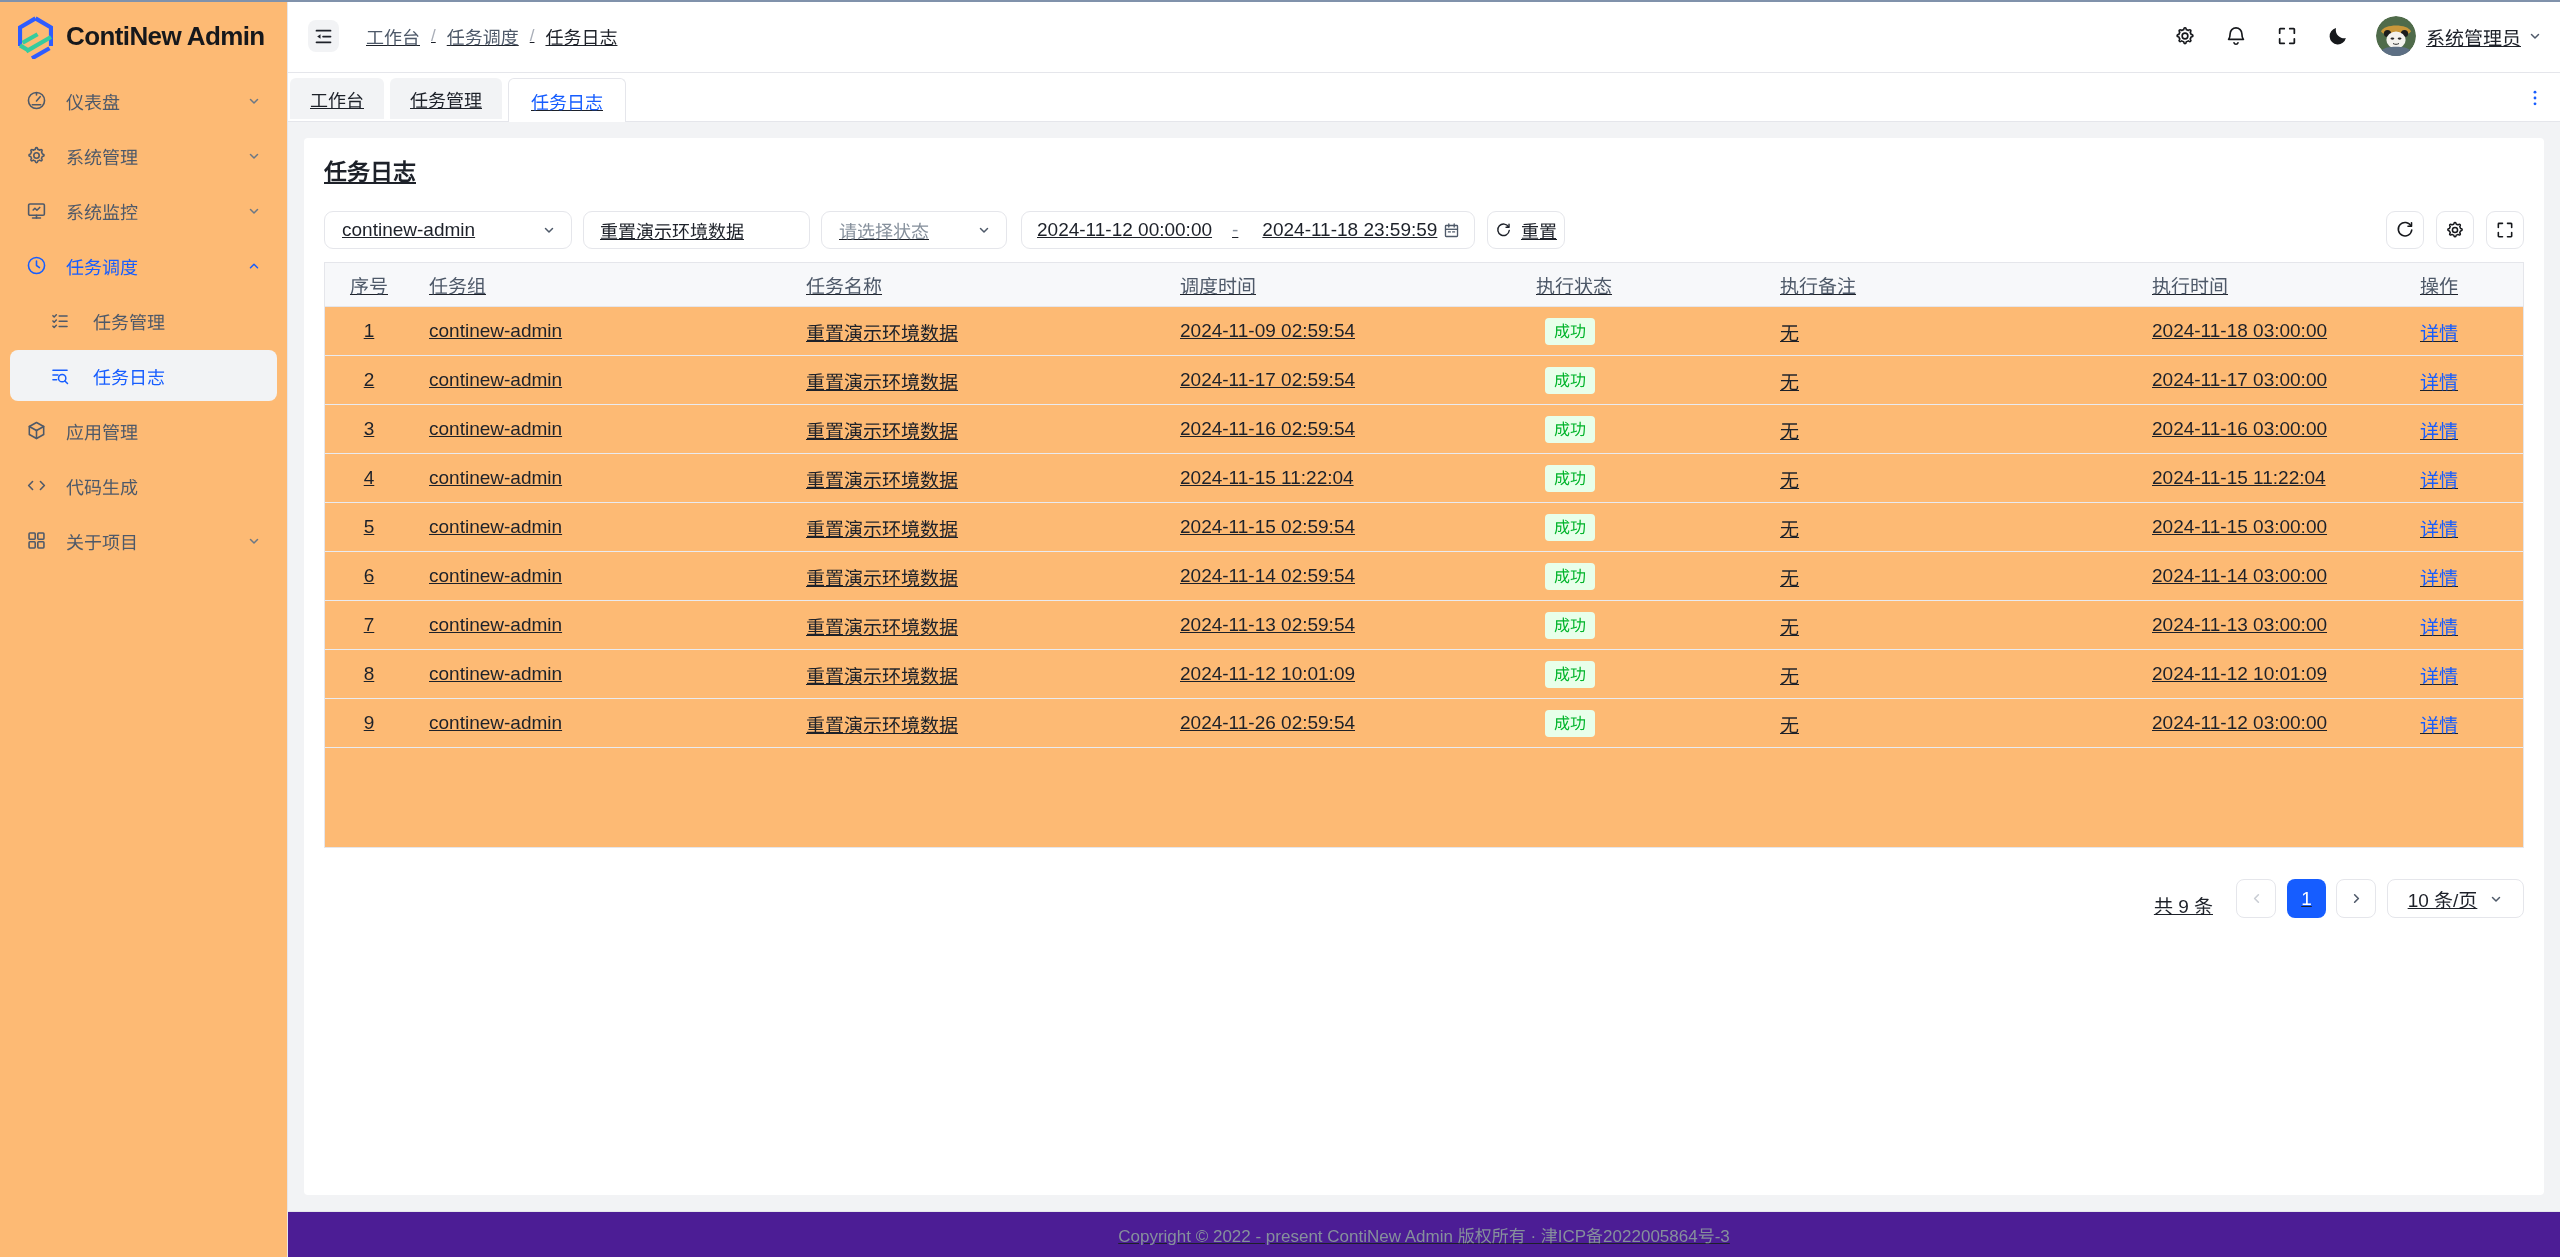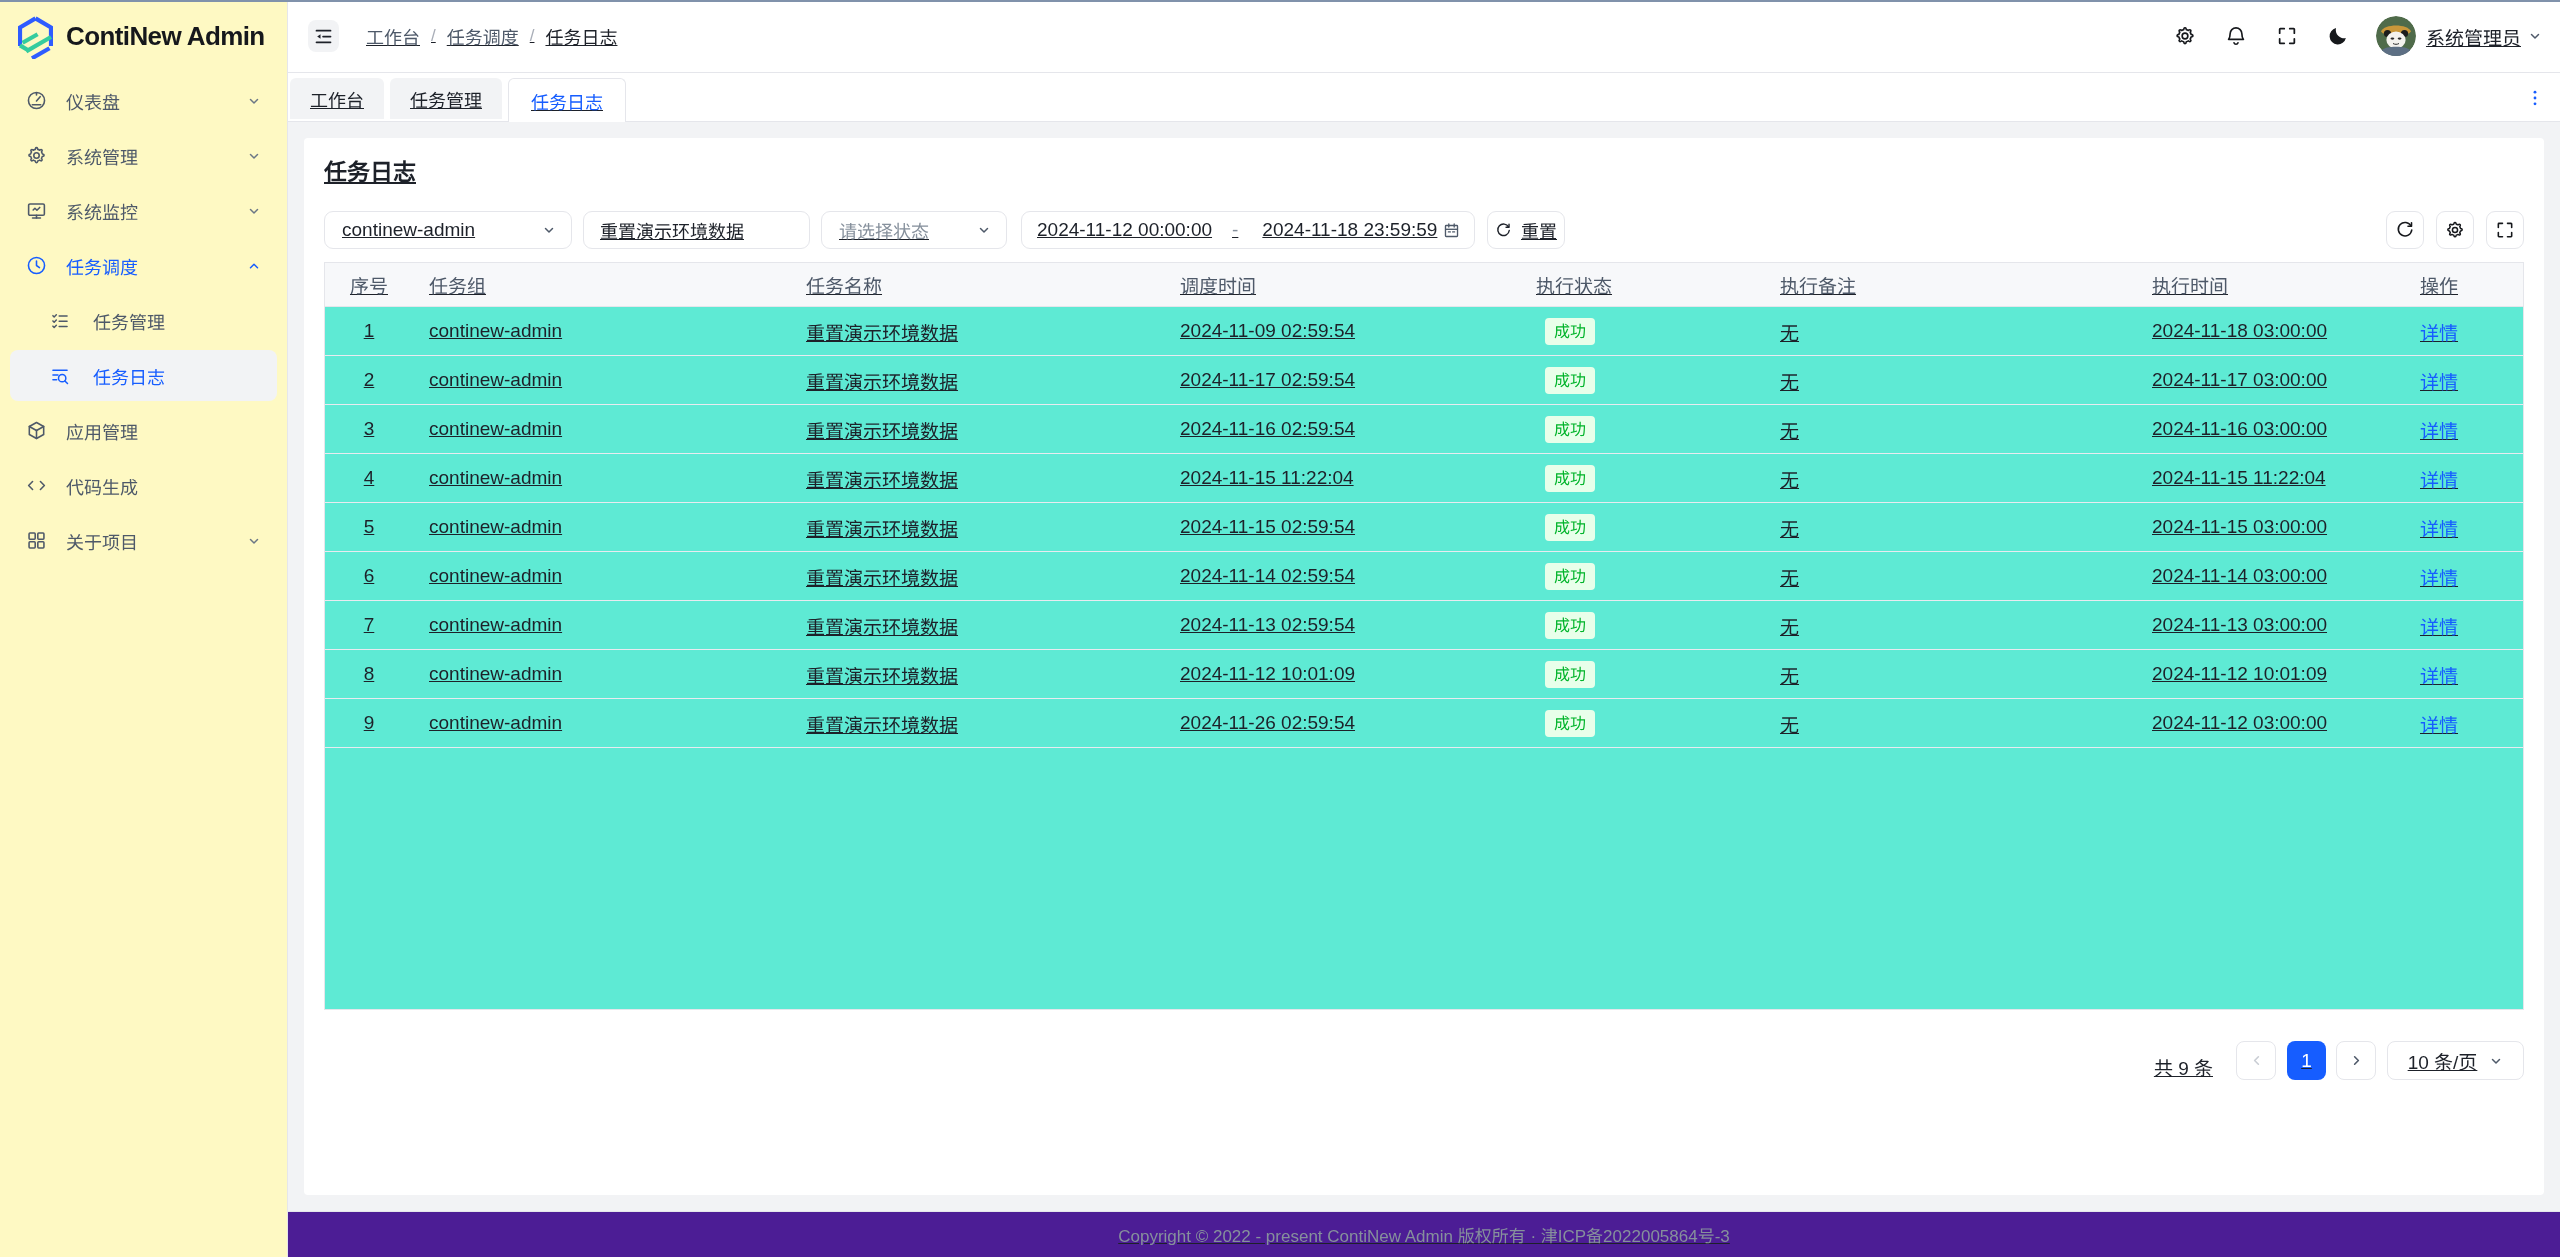--- a/index.html
+++ b/index.html
@@ -8,21 +8,21 @@
   body {
     font-family:"Liberation Sans", sans-serif;
     color:#1d2129;
     background:#fff;
     position:relative;
   }
   .topline { position:absolute; top:0; left:0; width:2560px; height:2px; background:#8092ab; z-index:99; }
   .app { display:flex; width:2560px; height:1257px; }
 
   
-  .sidebar { width:288px; flex:0 0 288px; background:#fef9c3; border-right:1px solid #e5e6eb; }
+  .sidebar { width:288px; flex:0 0 288px; background:#fdba74; border-right:1px solid #e5e6eb; }
   .logo-row { height:73px; display:flex; align-items:center; padding-left:18px; }
   .logo-mark { width:35px; height:43px; margin-top:2px; }
   .logo-text { margin-left:13px; font-size:26px; font-weight:700; color:#16181c; letter-spacing:-0.6px; white-space:nowrap; }
   .menu { padding:2px 10px 0 10px; }
   .menu-item, .submenu-item {
     height:51px; margin-bottom:4px; border-radius:8px;
     display:flex; align-items:center; padding:0 16px;
     font-size:18px; color:#4e5969; cursor:pointer;
   }
   .menu-item .mi-icon { width:21px; height:21px; margin-right:19px; flex:0 0 21px; display:flex; }
@@ -73,21 +73,21 @@
   .f-dates .dsep { color:#86909c; margin:0 24px 0 20px; }
   .f-dates .cal { width:17px; height:17px; color:#4e5969; margin-left:auto; display:flex; }
   .f-reset { width:78px; justify-content:center; cursor:pointer; }
   .f-reset .ricon { width:17px; height:17px; color:#1d2129; display:flex; margin-right:9px; }
   .f-reset .rlabel { font-size:18px; }
   .toolbar { margin-left:auto; display:flex; }
   .tool-btn { width:38px; height:38px; border:1px solid #e5e6eb; border-radius:9px; background:#fff; display:flex; align-items:center; justify-content:center; color:#16181c; cursor:pointer; margin-left:12px; }
   .tool-btn svg { width:20px; height:20px; }
 
   
-  .table { margin-top:13px; height:748px; border:1px solid #e5e6eb; background:#5eead4; }
+  .table { margin-top:13px; height:586px; border:1px solid #e5e6eb; background:#fdba74; }
   .thead { display:flex; height:44px; background:#f7f8fa; border-bottom:1px solid #e5e6eb; align-items:center; font-size:19px; font-weight:500; color:#4e5969; }
   .trow { display:flex; height:49px; border-bottom:1px solid #e9ebf0; align-items:center; font-size:19px; color:#1d2129; }
   .c { padding-left:16px; white-space:nowrap; overflow:hidden; }
   .c1 { width:88px;  text-align:center; padding-left:0; }
   .c2 { width:377px; }
   .c3 { width:374px; }
   .c4 { width:356px; }
   .c5 { width:244px; }
   .c6 { width:372px; }
   .c7 { width:268px; }

